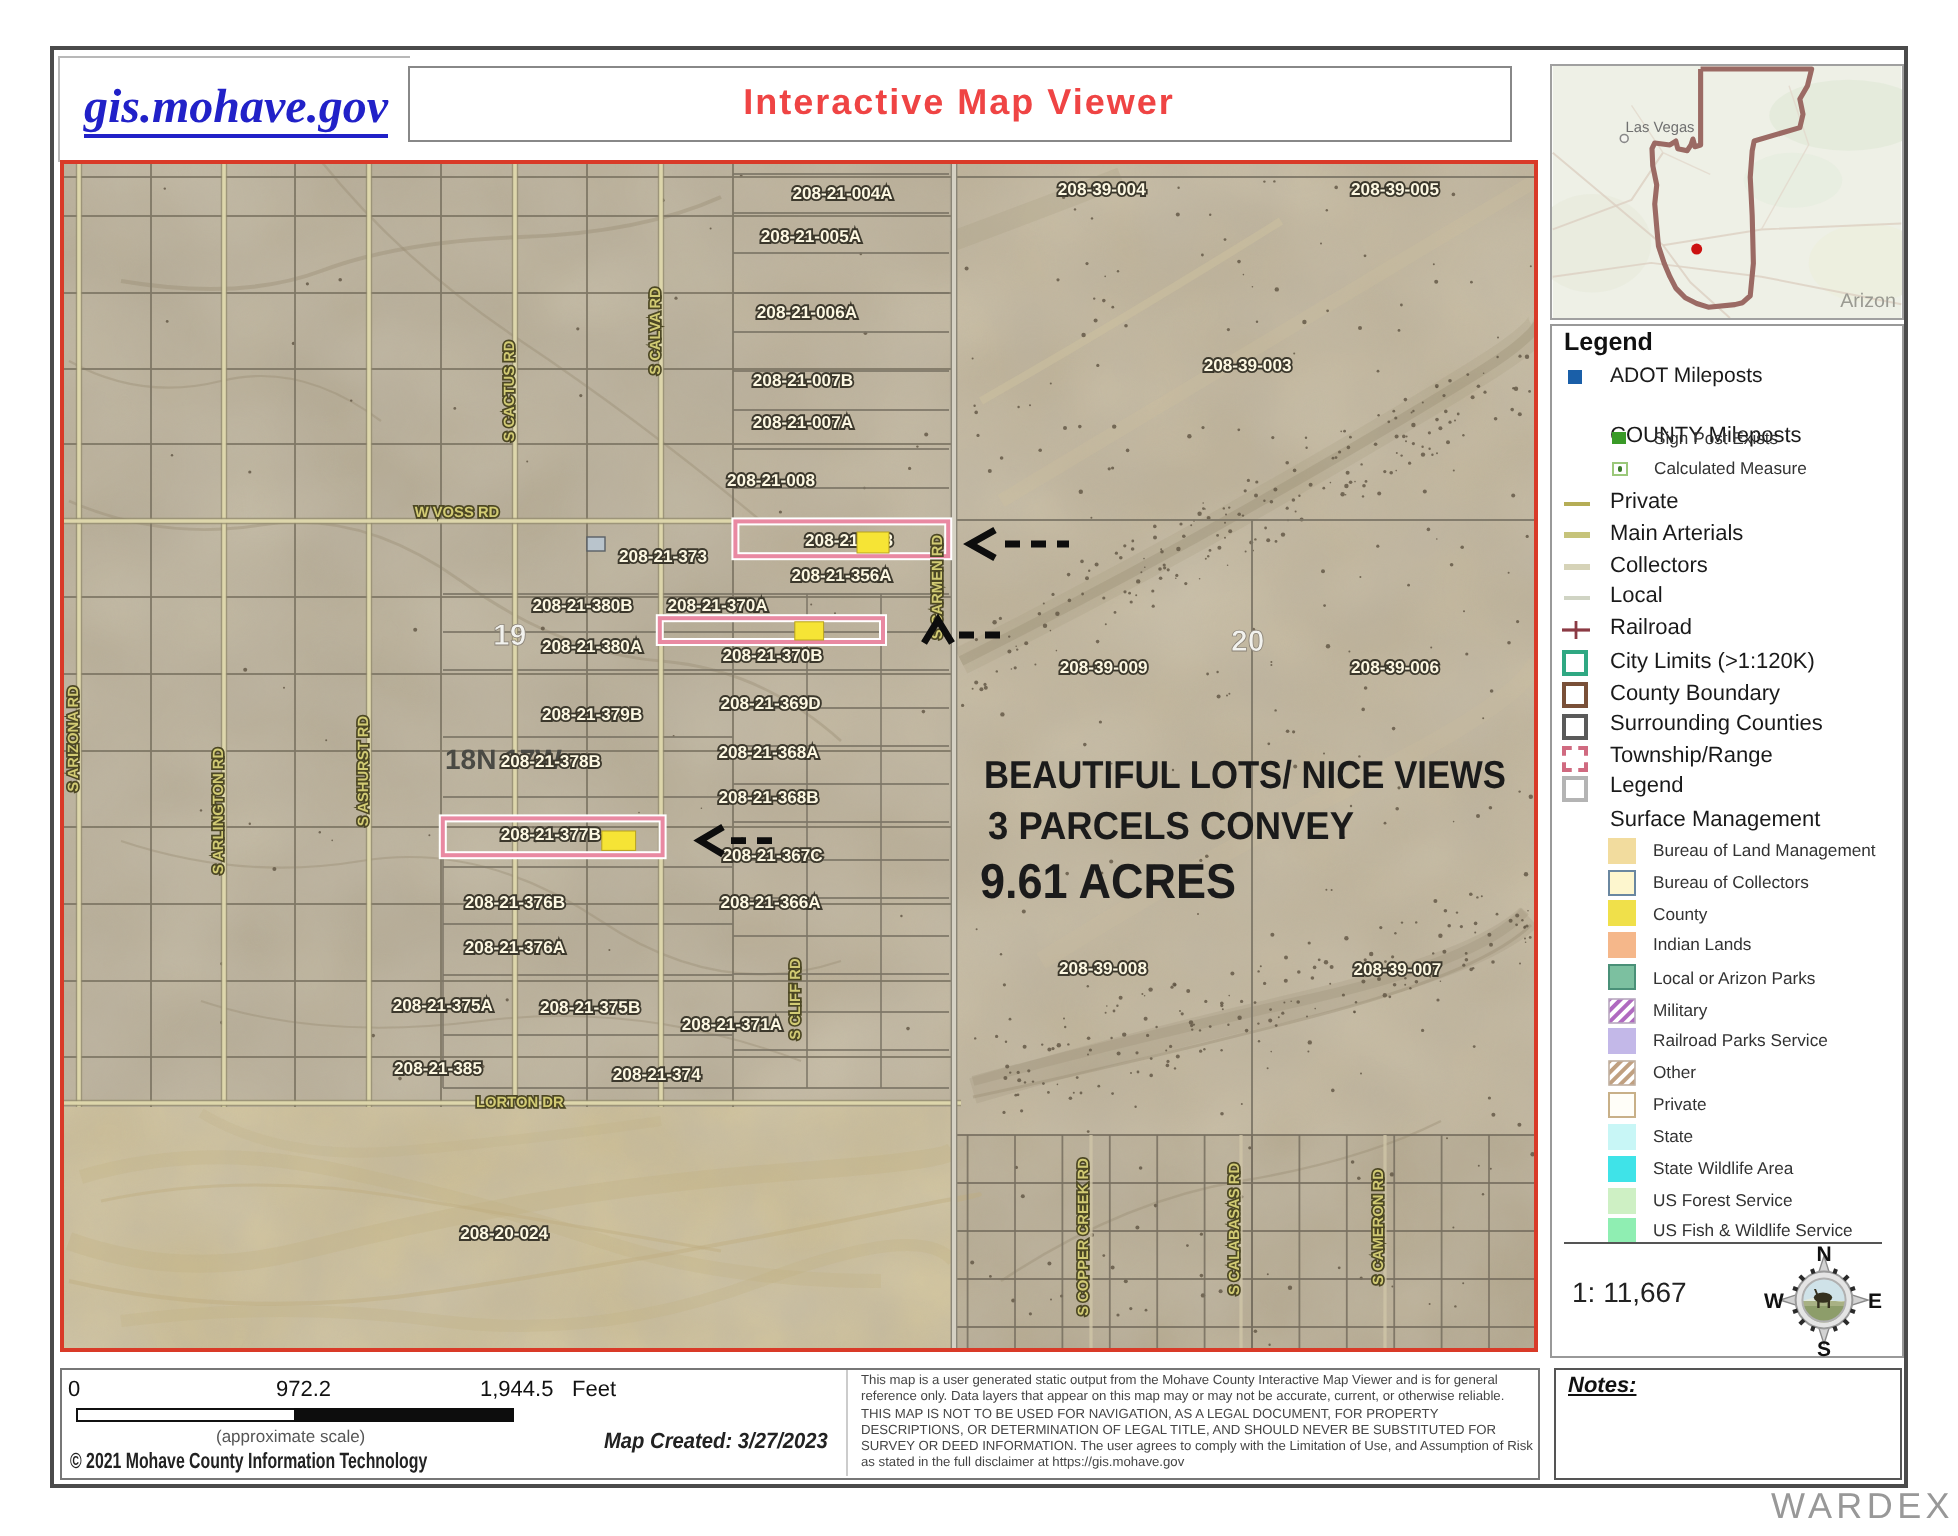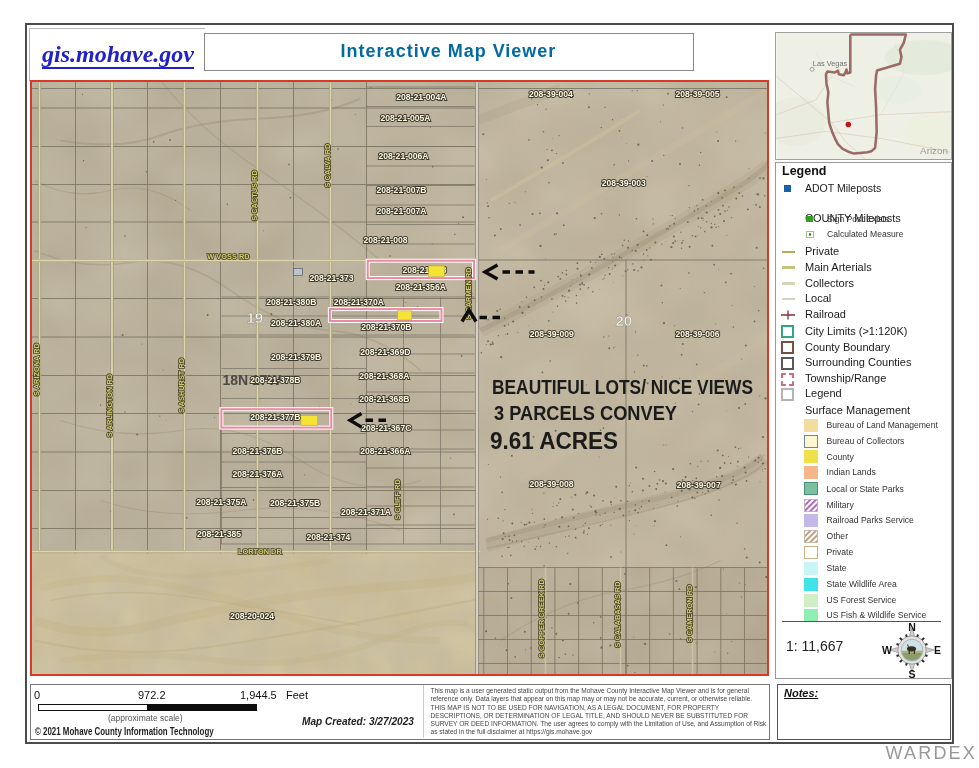--- a/index.html
+++ b/index.html
@@ -5,21 +5,21 @@
 body{width:979px;height:768px;background:#fff;font-family:"Liberation Sans",sans-serif;position:relative;overflow:hidden}
 </style></head>
 <body>
 
 <div style="position:absolute;left:25px;top:23px;width:929px;height:721px;border:2px solid #4b4b4b;box-sizing:border-box;background:#fff"></div>
 
 <div style="position:absolute;left:29px;top:27.5px;width:175px;height:52px;border-top:1px solid #b8b8b8;border-left:1px solid #b8b8b8"></div>
 
 <div style="position:absolute;left:42px;top:42px;font-family:'Liberation Serif',serif;font-style:italic;font-weight:bold;font-size:24px;color:#2121c8;border-bottom:2.5px solid #2121c8;line-height:1.0;padding-bottom:1px">gis.mohave.gov</div>
 
-<div style="position:absolute;left:203.5px;top:32.5px;width:490px;height:38.5px;border:1px solid #888;box-sizing:border-box;display:flex;align-items:center;justify-content:center;font-size:18px;letter-spacing:1px;font-weight:bold;color:#0369a1">Interactive Map Viewer</div>
+<div style="position:absolute;left:203.5px;top:32.5px;width:552px;height:38.5px;border:1px solid #888;box-sizing:border-box;display:flex;align-items:center;justify-content:center;font-size:18px;letter-spacing:1px;font-weight:bold;color:#ef4444">Interactive Map Viewer</div>
 
 <svg width="739" height="596" viewBox="29.5 79.5 739 596" xmlns="http://www.w3.org/2000/svg" style="position:absolute;left:29.5px;top:79.5px">
 <defs>
 <filter id="tx" x="0%" y="0%" width="100%" height="100%">
  <feTurbulence type="fractalNoise" baseFrequency="0.09 0.08" numOctaves="3" seed="7" result="n"></feTurbulence>
  <feColorMatrix in="n" type="matrix" values="0 0 0 0 0.48 0 0 0 0 0.44 0 0 0 0 0.35 0.45 0.45 0.45 0 -0.5" result="dark"></feColorMatrix>
  <feComposite in="dark" in2="SourceGraphic" operator="over"></feComposite>
 </filter>
 <filter id="tx3" x="0%" y="0%" width="100%" height="100%">
  <feTurbulence type="fractalNoise" baseFrequency="0.028 0.024" numOctaves="2" seed="23" result="n"></feTurbulence>
@@ -995,21 +995,21 @@
 <div style="position:absolute;left:804px;top:434.7px;width:14px;height:13px;background:#fdf6ce;border:1.5px solid #6a87a0;box-sizing:border-box"></div>
 <div style="position:absolute;left:826.5px;top:435.9px;font-size:8.6px;color:#333;white-space:nowrap">Bureau of Collectors</div>
 
 <div style="position:absolute;left:804px;top:450.3px;width:14px;height:13px;background:#f0e04a;box-sizing:border-box"></div>
 <div style="position:absolute;left:826.5px;top:451.5px;font-size:8.6px;color:#333;white-space:nowrap">County</div>
 
 <div style="position:absolute;left:804px;top:466.2px;width:14px;height:13px;background:#f5b78a;box-sizing:border-box"></div>
 <div style="position:absolute;left:826.5px;top:467.4px;font-size:8.6px;color:#333;white-space:nowrap">Indian Lands</div>
 
 <div style="position:absolute;left:804px;top:482.3px;width:14px;height:13px;background:#7cc0a0;border:1.5px solid #4a9078;box-sizing:border-box"></div>
-<div style="position:absolute;left:826.5px;top:483.5px;font-size:8.6px;color:#333;white-space:nowrap">Local or State Parks</div>
+<div style="position:absolute;left:826.5px;top:483.5px;font-size:8.6px;color:#333;white-space:nowrap">Local or Arizon Parks</div>
 
 <svg width="14" height="13" style="position:absolute;left:804px;top:498.5px">
     <defs>
       <pattern id="pm" width="4" height="4" patternUnits="userSpaceOnUse" patternTransform="rotate(45)">
         <rect width="4" height="4" fill="#fff"></rect>
         <rect width="2" height="4" fill="#b06ac0"></rect>
       </pattern>
     </defs>
     <rect x="0.5" y="0.5" width="13" height="12" fill="url(#pm)" stroke="#b8a8c0" stroke-width="0.8"></rect>
   </svg>

